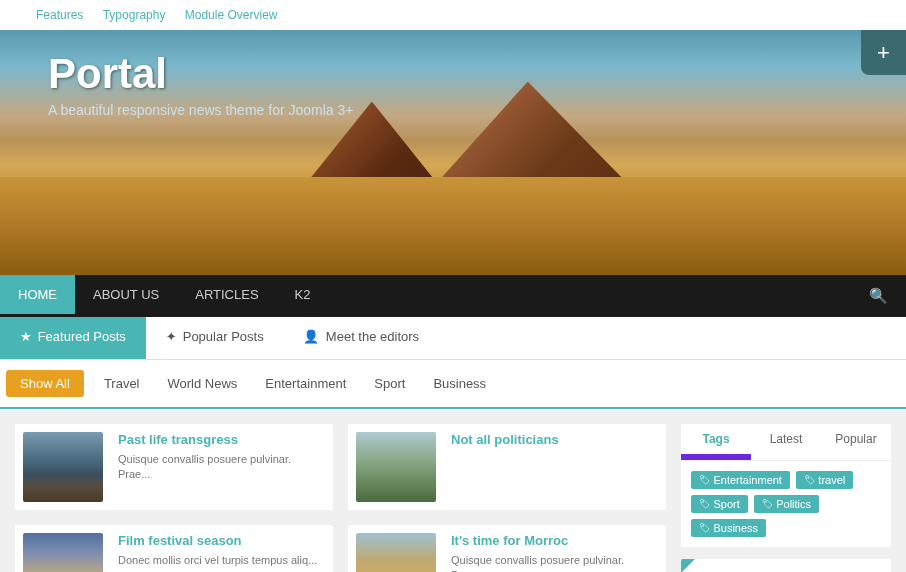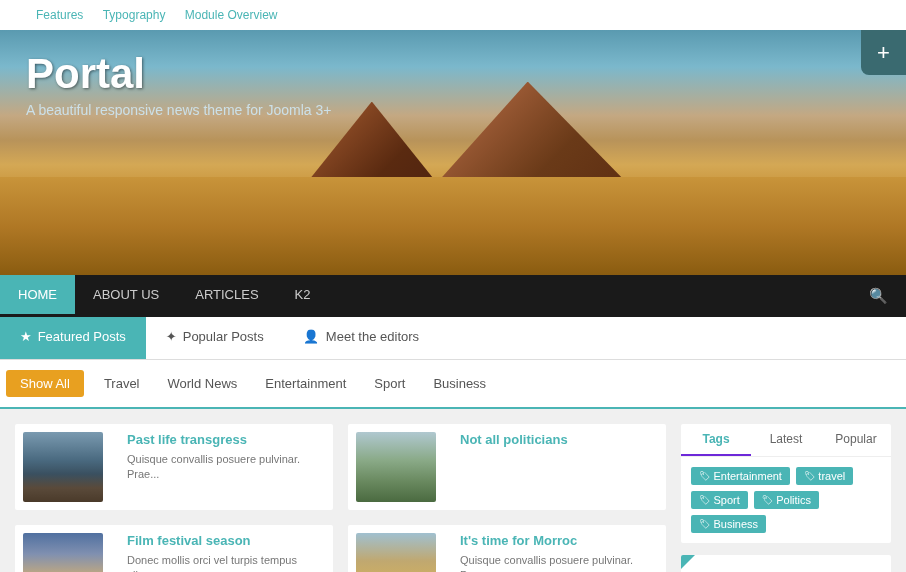--- a/index.html
+++ b/index.html
@@ -57,21 +57,21 @@
       position: absolute;
       bottom: 0;
       left: 0;
       right: 0;
       height: 40%;
       background: linear-gradient(to bottom, #c8943a, #b07825, #8a5c10);
     }
     .header-title {
       position: absolute;
       top: 20px;
-      left: 26px;
+      left: 48px;
       color: white;
     }
     .header-title h1 {
       font-size: 42px;
       font-weight: bold;
       text-shadow: 1px 1px 3px rgba(0,0,0,0.5);
     }
     .header-title p {
       font-size: 14px;
       color: #cce0e8;
@@ -186,21 +186,21 @@
     }
     .posts-row {
       display: flex;
       gap: 15px;
       margin-bottom: 15px;
     }
     .post-card {
       flex: 1;
       background: white;
       display: flex;
-      gap: 24px;
+      gap: 15px;
       padding: 8px;
       border-radius: 2px;
     }
     .post-thumb {
       width: 80px;
       height: 70px;
       flex-shrink: 0;
       overflow: hidden;
       border-radius: 2px;
     }
@@ -255,21 +255,21 @@
     .widget-tab {
       flex: 1;
       text-align: center;
       padding: 8px;
       font-size: 12px;
       cursor: pointer;
       color: #666;
     }
     .widget-tab.active {
       color: #4ab5b5;
-      border-bottom: 2px solid #6d28d9;
+      border-bottom: 6px solid #6d28d9;
       font-weight: bold;
     }
     .tags-content {
       padding: 10px;
       display: flex;
       flex-wrap: wrap;
       gap: 6px;
     }
     .tag-badge {
       background: #4ab5b5;

